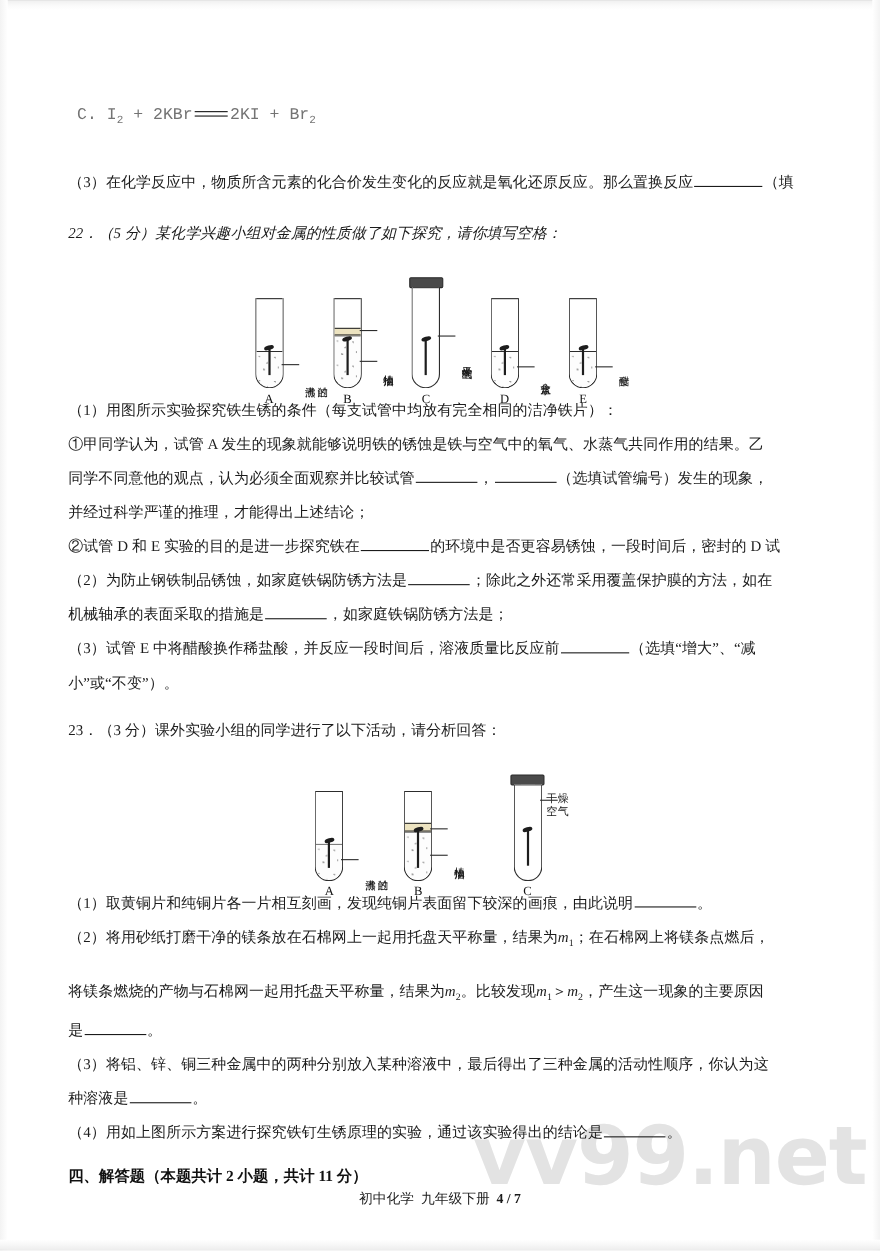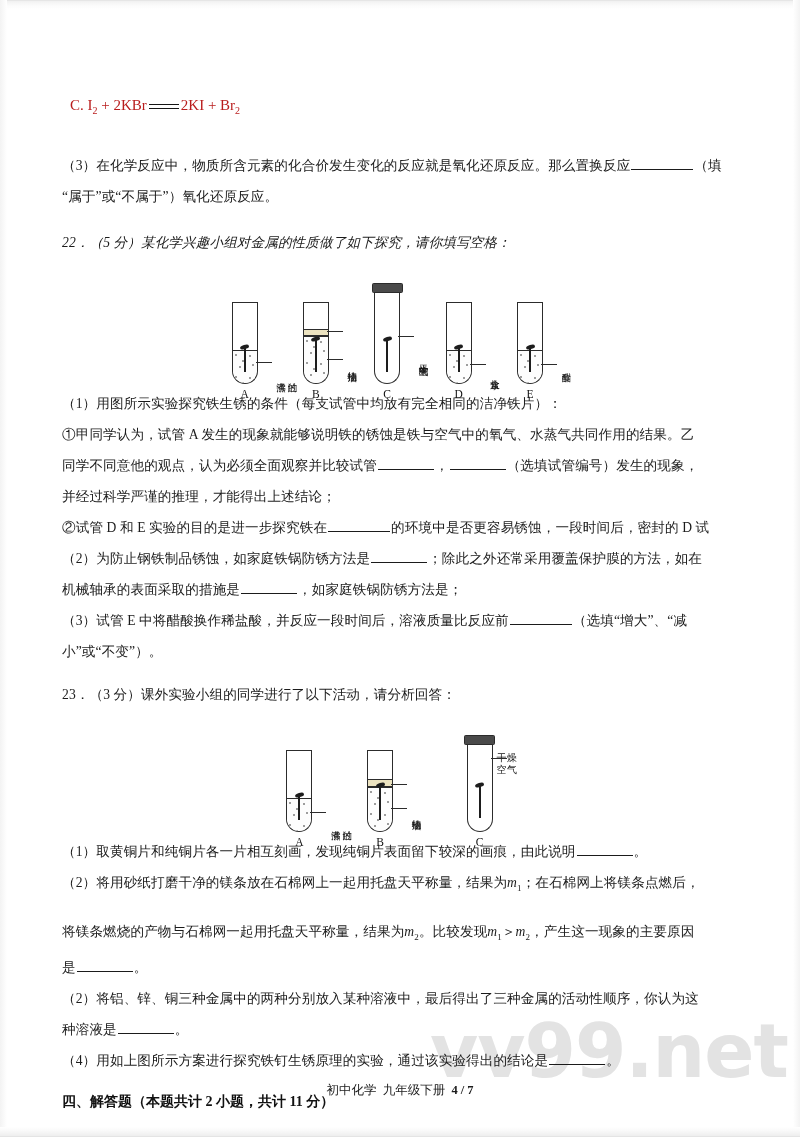--- a/index.html
+++ b/index.html
@@ -93,22 +93,22 @@
     font-weight: bold;
     line-height: 31px;
     color: #111;
     margin: 0;
   }
 
   
   .eqline {
     font-size: 15px;
     line-height: 26px;
-    color: #b91c1c;
-    font-family: Liberation Serif, serif;
+    color: #737373;
+    font-family: Liberation Mono, monospace;
     white-space: nowrap;
   }
   .eqline .sub { font-size: 10px; vertical-align: sub; }
   .eqline .dblbond {
     display: inline-block;
     width: 30px; height: 8px;
     position: relative;
     margin: 0 2px;
     vertical-align: middle;
   }
@@ -265,21 +265,20 @@
 
     <div class="eqline" style="margin-top:92px; margin-left:8px;">
       <span>C.</span>
       <span>I</span><span class="sub">2</span>
       <span>+ 2KBr</span><span class="dblbond"></span><span>2KI + Br</span><span class="sub">2</span>
     </div>
 
     <p class="para" style="margin-top:26px;">
       <span>（3）在化学反应中，物质所含元素的化合价发生变化的反应就是氧化还原反应。那么置换反应</span><span class="blank w-long"></span><span>（填</span>
     </p>
-    <p class="para">“属于”或“不属于”）氧化还原反应。</p>
 
     <p class="para" style="margin-top:15px;font-style:italic;">22．（5 分）某化学兴趣小组对金属的性质做了如下探究，请你填写空格：</p>
 
     <div class="figure" style="height:118px; margin-top:8px;">
       <div class="tube-row" style="height:118px;">
 
         <div class="tube-unit" style="margin-right:16px;">
           <div class="tube">
             <div class="glass">
               <div class="liquid" style="height:33px;"></div>
@@ -439,21 +438,21 @@
     <p class="para">
       <span>（2）将用砂纸打磨干净的镁条放在石棉网上一起用托盘天平称量，结果为</span><span class="ital">m</span><sub class="mi">1</sub><span>；在石棉网上将镁条点燃后，</span>
     </p>
     <p class="para" style="margin-top:12px;">
       <span>将镁条燃烧的产物与石棉网一起用托盘天平称量，结果为</span><span class="ital">m</span><sub class="mi">2</sub><span>。比较发现</span><span class="ital">m</span><sub class="mi">1</sub><span>＞</span><span class="ital">m</span><sub class="mi">2</sub><span>，产生这一现象的主要原因</span>
     </p>
     <p class="para">
       <span>是</span><span class="blank"></span><span>。</span>
     </p>
 
-    <p class="para">（2）将铝、锌、铜三种金属中的两种分别放入某种溶液中，最后得出了三种金属的活动性顺序，你认为这</p>
+    <p class="para">（3）将铝、锌、铜三种金属中的两种分别放入某种溶液中，最后得出了三种金属的活动性顺序，你认为这</p>
     <p class="para">
       <span>种溶液是</span><span class="blank"></span><span>。</span>
     </p>
 
     <p class="para">
       <span>（4）用如上图所示方案进行探究铁钉生锈原理的实验，通过该实验得出的结论是</span><span class="blank"></span><span>。</span>
     </p>
 
     <p class="heading" style="margin-top:10px;">四、解答题（本题共计 2 小题，共计 11 分）</p>
 

